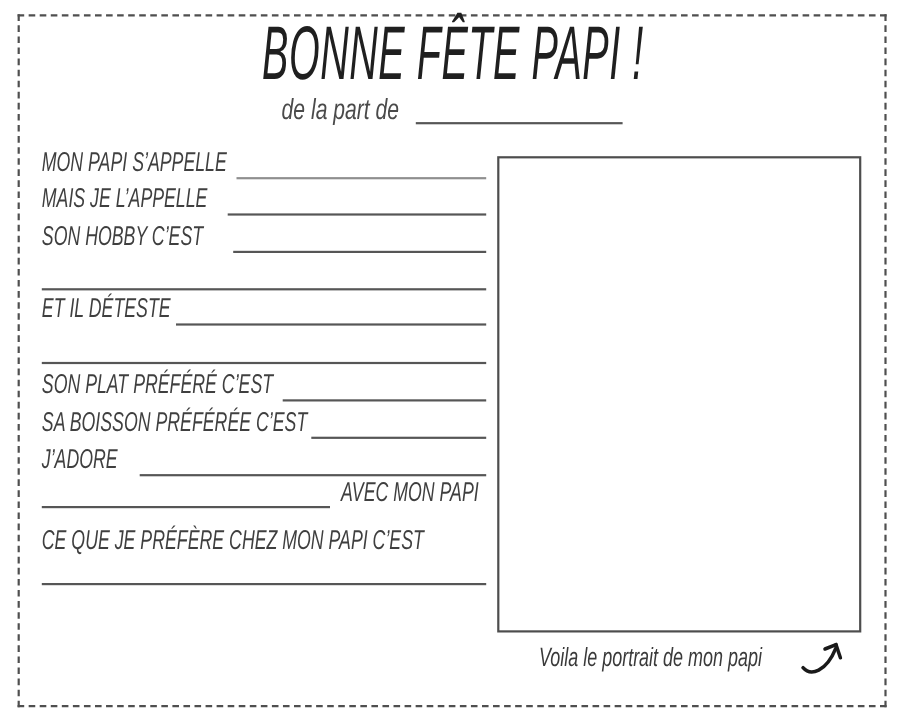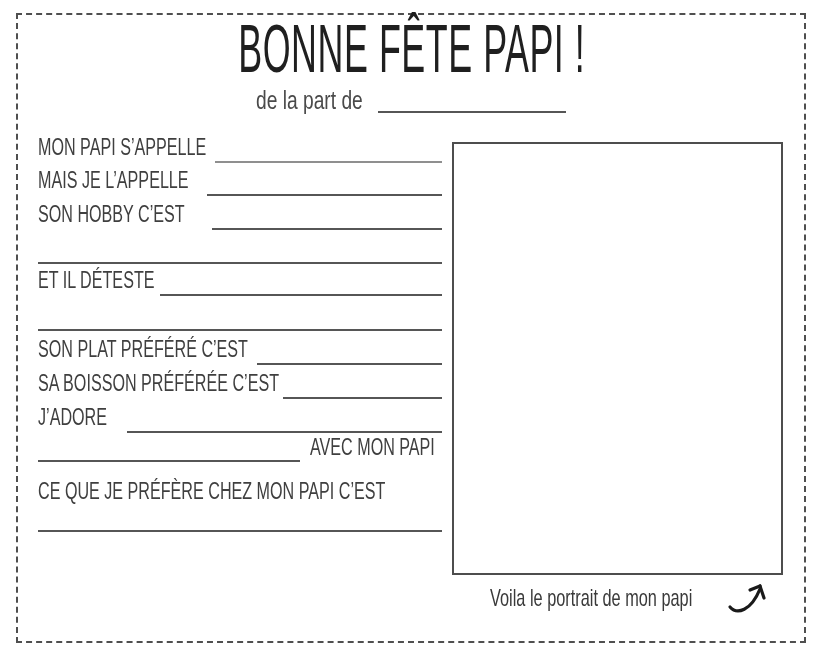--- a/index.html
+++ b/index.html
@@ -3,20 +3,21 @@
 <meta charset="utf-8">
 <style>
   html,body{margin:0;padding:0;background:#ffffff;}
   .page{
     position:relative;
     width:823px;height:658px;
     background:#ffffff;
     font-family:"Liberation Sans",sans-serif;
     color:#3f3f3f;
     overflow:hidden;
+    font-style:italic;
   }
   .border-frame{
     position:absolute;left:16px;top:13px;width:790px;height:630px;
     border:2px dashed #4f4f4f;
     box-sizing:border-box;
   }
   .title-wrap{
     position:absolute;left:0;top:10px;width:823px;height:78px;
     text-align:center;line-height:78px;white-space:nowrap;
   }

